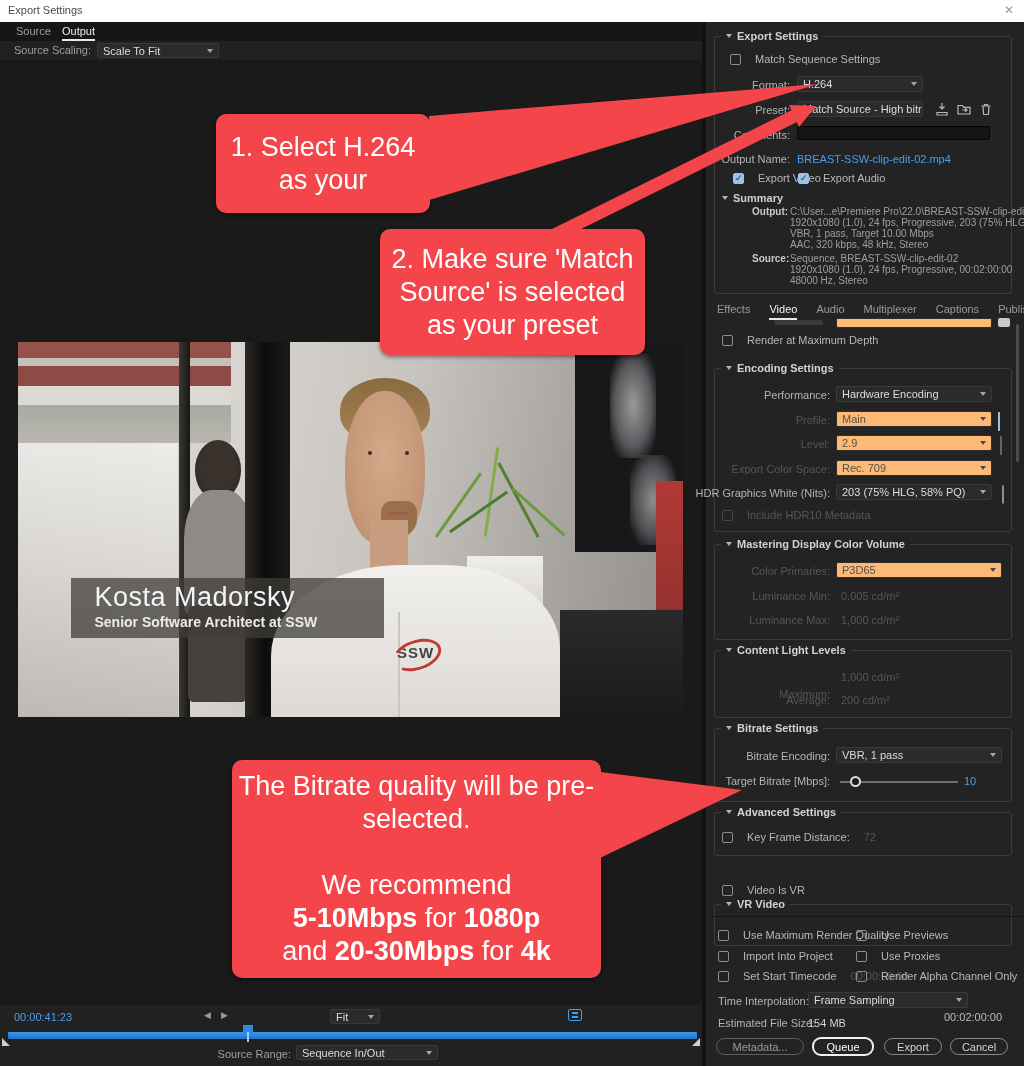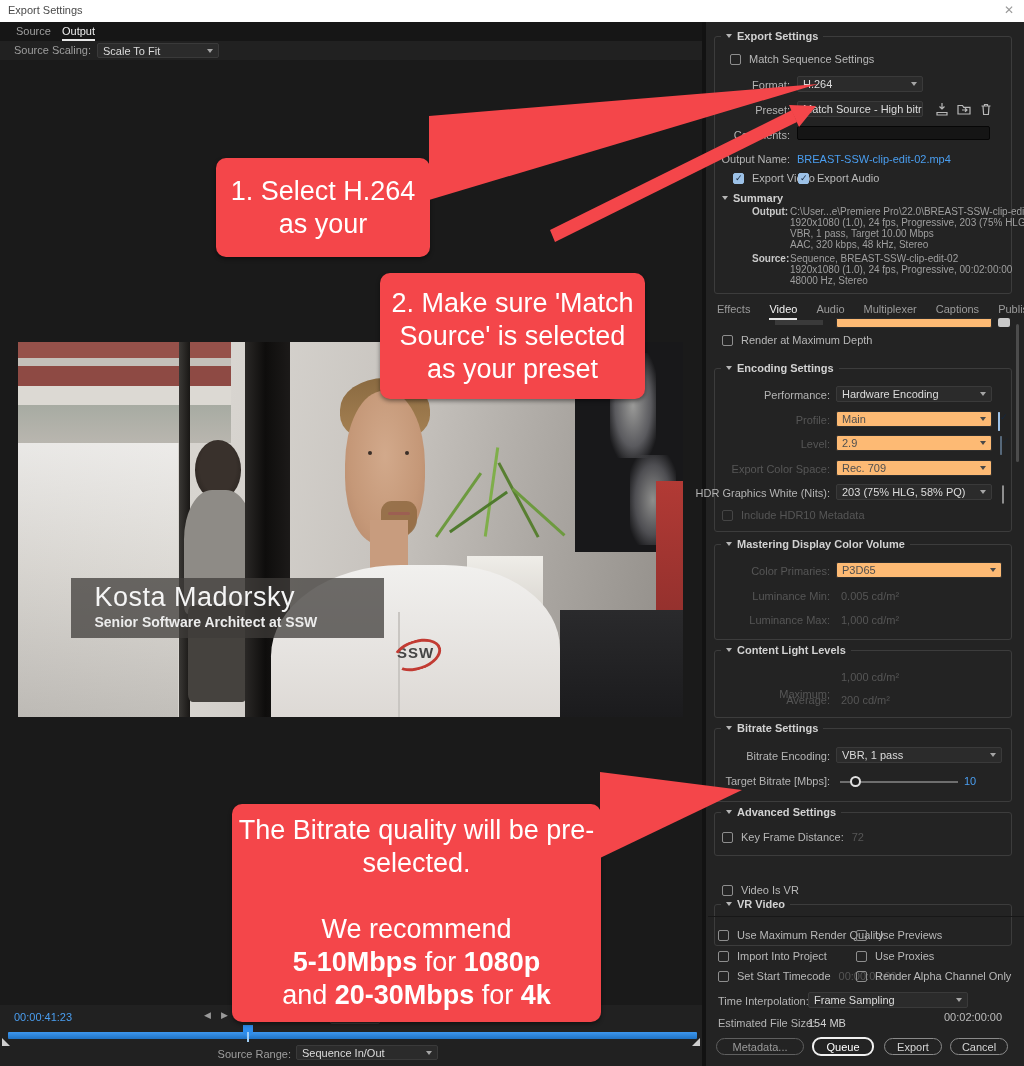--- a/index.html
+++ b/index.html
@@ -30,21 +30,21 @@
   .chev{width:0;height:0;border-left:3.5px solid transparent;border-right:3.5px solid transparent;
         border-top:4px solid #a6a6a6;flex:none;margin-left:4px;}
   .dd.dis .chev{border-top-color:#484848;}
   .cb{width:11px;height:11px;border:1px solid #8e8e8e;border-radius:2px;background:transparent;
       box-sizing:border-box;flex:none;position:relative;}
   .cb.on{background:#9cc1e7;border-color:#9cc1e7;}
   .cb.on::after{content:"✓";position:absolute;left:1px;top:-1px;font-size:9px;font-weight:700;color:#16283f;}
   .cb.on2{background:#56687a;border-color:#56687a;}
   .cb.on2::after{content:"✓";position:absolute;left:1px;top:-1px;font-size:9px;font-weight:700;color:#1c2631;}
   .cb.dis{border-color:#454545;}
-  .cbrow{position:absolute;display:flex;align-items:flex-end;gap:8px;font-size:11px;color:#b8b8b8;white-space:nowrap;}
+  .cbrow{position:absolute;display:flex;align-items:flex-end;gap:14px;font-size:11px;color:#b8b8b8;white-space:nowrap;}
   .cbrow.dis{color:#565656;}
   .sec{position:absolute;border:1px solid #3c3c3c;border-radius:3px;}
   .st{position:absolute;top:-7px;left:6px;background:#232323;padding:0 5px;display:flex;align-items:center;
       gap:5px;font-size:11px;font-weight:700;color:#d2d2d2;white-space:nowrap;}
   .schev{width:0;height:0;border-left:3.5px solid transparent;border-right:3.5px solid transparent;
          border-top:4px solid #b5b5b5;}
   .rtabs{position:absolute;left:717px;top:303px;display:flex;gap:19px;}
   .rtab{font-size:11px;color:#9b9b9b;padding-bottom:3px;}
   .rtab.active{color:#f0f0f0;border-bottom:2px solid #e8e8e8;}
   .sum{position:absolute;font-size:10px;color:#9f9f9f;line-height:11.5px;white-space:nowrap;}
@@ -78,21 +78,21 @@
   .playhead{position:absolute;left:243px;top:1025px;width:10px;height:13px;background:#2d8ceb;
             clip-path:polygon(0 0,100% 0,100% 55%,50% 100%,0 55%);}
   .playline{position:absolute;left:247px;top:1032px;width:2px;height:10px;background:#9ecdf5;}
   
   .track{position:absolute;height:2px;background:#6e6e6e;}
   .knob{position:absolute;width:11px;height:11px;border:2px solid #e0e0e0;border-radius:50%;
         background:#1d1d1d;box-sizing:border-box;cursor:pointer;}
   
   .co{position:absolute;background:#f4464a;border-radius:10px;color:#fff;text-align:center;
       display:flex;flex-direction:column;justify-content:center;z-index:40;
-      box-shadow:0 2px 4px rgba(0,0,0,.45);font-size:27px;line-height:33px;margin-top:44px;}
+      box-shadow:0 2px 4px rgba(0,0,0,.45);font-size:27px;line-height:33px;}
   #arrows{position:absolute;left:0;top:0;width:1024px;height:1066px;pointer-events:none;z-index:41;}
   input.comments{position:absolute;background:#151515;border:1px solid #060606;border-radius:2px;
                  height:14px;color:#ddd;font-size:11px;padding:0 4px;box-sizing:border-box;}
   .scrollthumb{position:absolute;left:1016px;top:324px;width:3px;height:138px;background:#4c4c4c;border-radius:2px;}
 </style>
 </head>
 <body>
 
 <div id="app">
 

